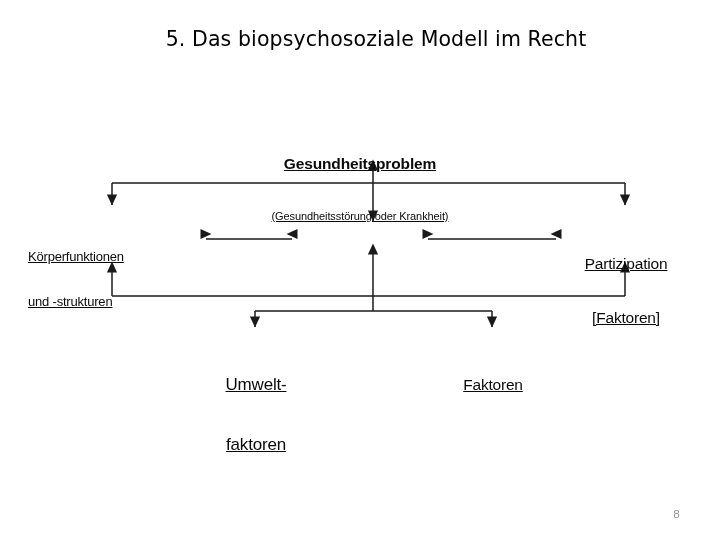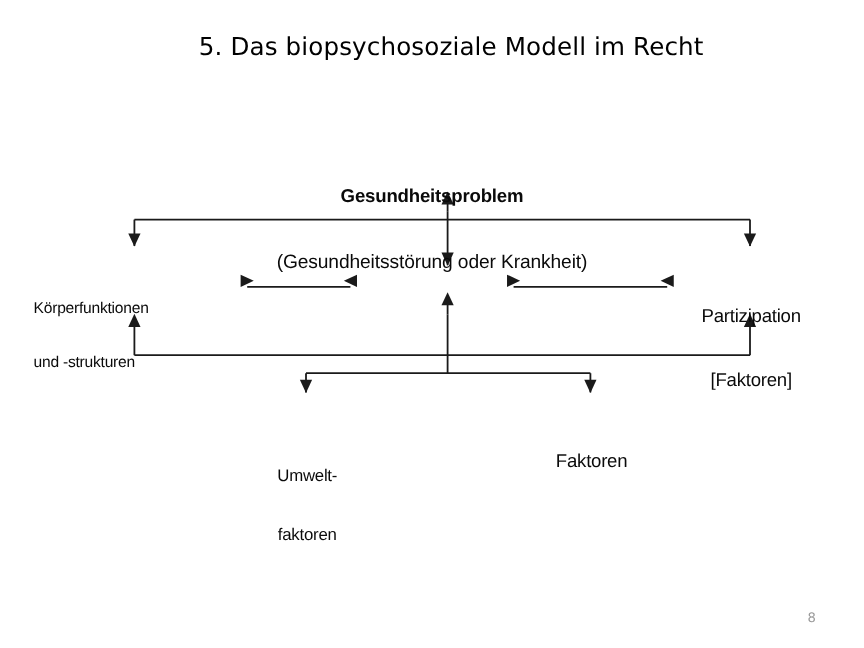--- a/index.html
+++ b/index.html
@@ -48,38 +48,38 @@
     top: 0;
     display: block;
   }
   .dgm-label {
     position: absolute;
     font-family: "Liberation Sans", "DejaVu Sans", sans-serif;
     color: #0a0a0a;
     line-height: 1.16;
     white-space: pre;
   }
-  .dgm-label .ln { display: block; }
+  .dgm-label .ln { display: block; text-decoration: underline; }
 
   #label-health-problem {
     left: 0;
     top: 119px;
     width: 720px;
     text-align: center;
     font-size: 15.5px;
   }
   #label-health-problem .ln-main {
     font-weight: 700;
     letter-spacing: -0.15px;
     font-size: 15.5px;
   }
   #label-health-problem .ln-sub {
     font-weight: 400;
     letter-spacing: -0.1px;
-    font-size: 16px;
+    font-size: 11px;
     margin-top: 1px;
   }
 
   #label-body-functions {
     left: 28px;
     top: 219px;
     width: 180px;
     text-align: left;
     font-size: 13px;
     letter-spacing: -0.2px;
@@ -98,24 +98,24 @@
     left: 548px;
     top: 219px;
     width: 156px;
     text-align: center;
     font-size: 15.5px;
     letter-spacing: -0.2px;
   }
 
   #label-environment {
     left: 186px;
-    top: 356px;
+    top: 336px;
     width: 140px;
     text-align: center;
-    font-size: 14px;
+    font-size: 17px;
     letter-spacing: -0.2px;
   }
 
   #label-personal {
     left: 402px;
     top: 340px;
     width: 182px;
     text-align: center;
     font-size: 15.5px;
     letter-spacing: -0.2px;

